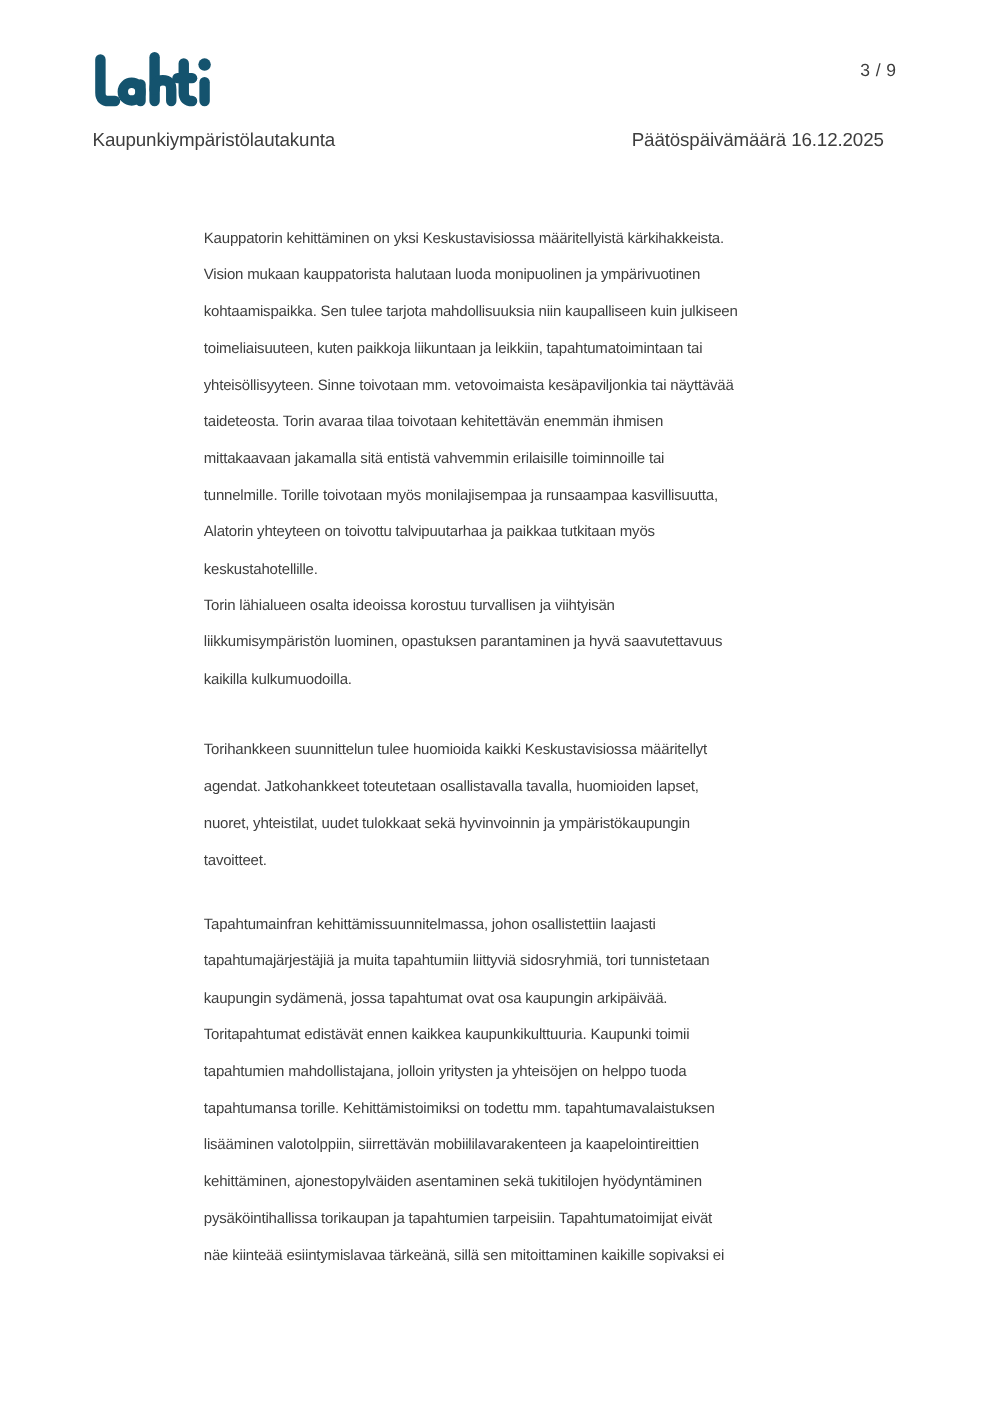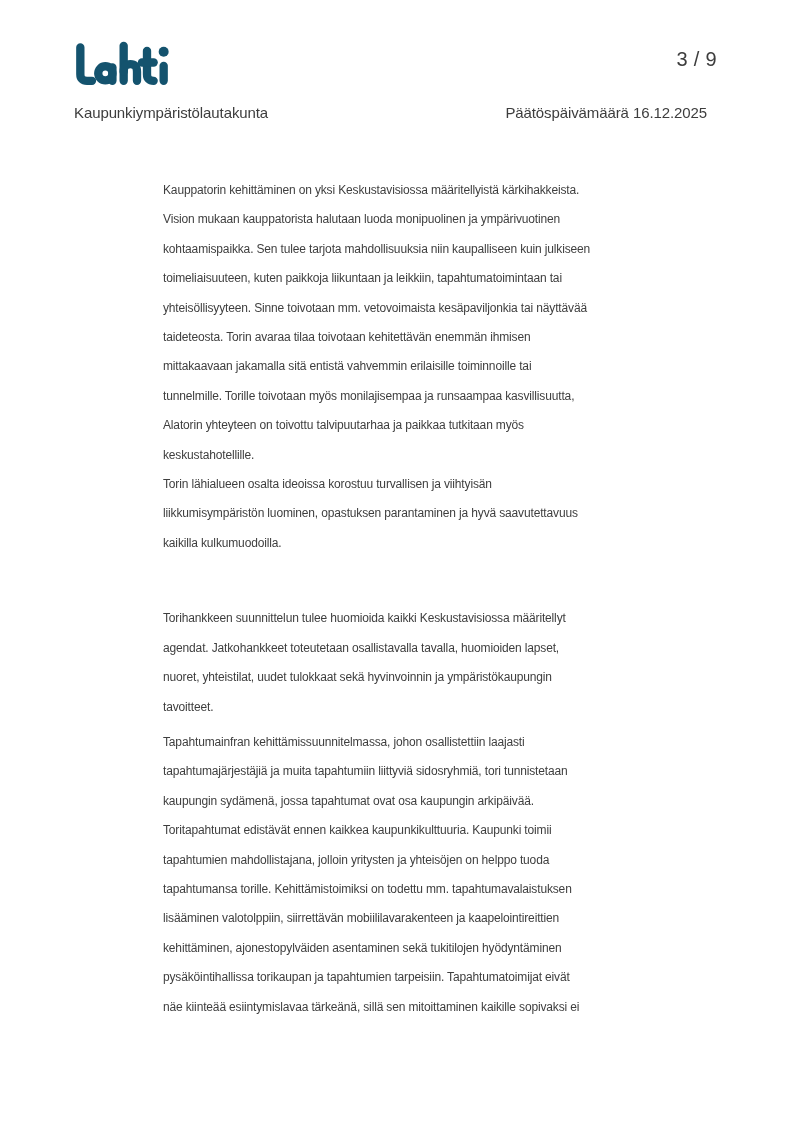--- a/index.html
+++ b/index.html
@@ -26,21 +26,21 @@
     position: absolute;
     width: 1px; height: 1px;
     overflow: hidden;
     clip: rect(0 0 0 0);
     white-space: nowrap;
   }
   .page-number {
     position: absolute;
     top: 48px;
     right: 76px;
-    font-size: 20px;
+    font-size: 14px;
     color: #3d3d3d;
     letter-spacing: 0.3px;
   }
   .meta-row {
     position: absolute;
     left: 74px;
     right: 86px;
     top: 104px;
     display: flex;
     justify-content: space-between;
@@ -56,22 +56,22 @@
     width: 580px;
     color: #3e3e3e;
     font-size: 12px;
     line-height: 29.4px;
     letter-spacing: -0.15px;
   }
   .doc-body p {
     margin: 0;
     white-space: pre;
   }
-  .doc-body p.gap-large { margin-top: 46px; }
-  .doc-body p.gap-small { margin-top: 6px; }
+  .doc-body p.gap-large { margin-top: 27px; }
+  .doc-body p.gap-small { margin-top: 22px; }
 </style>
 </head>
 <body>
 
 <div class="page">
 
   <div class="logo">
     <svg viewBox="0 0 120 62" width="100" height="54" aria-hidden="true">
       <g fill="none" stroke="#14536e" stroke-width="10" stroke-linecap="round" stroke-linejoin="round">
 

